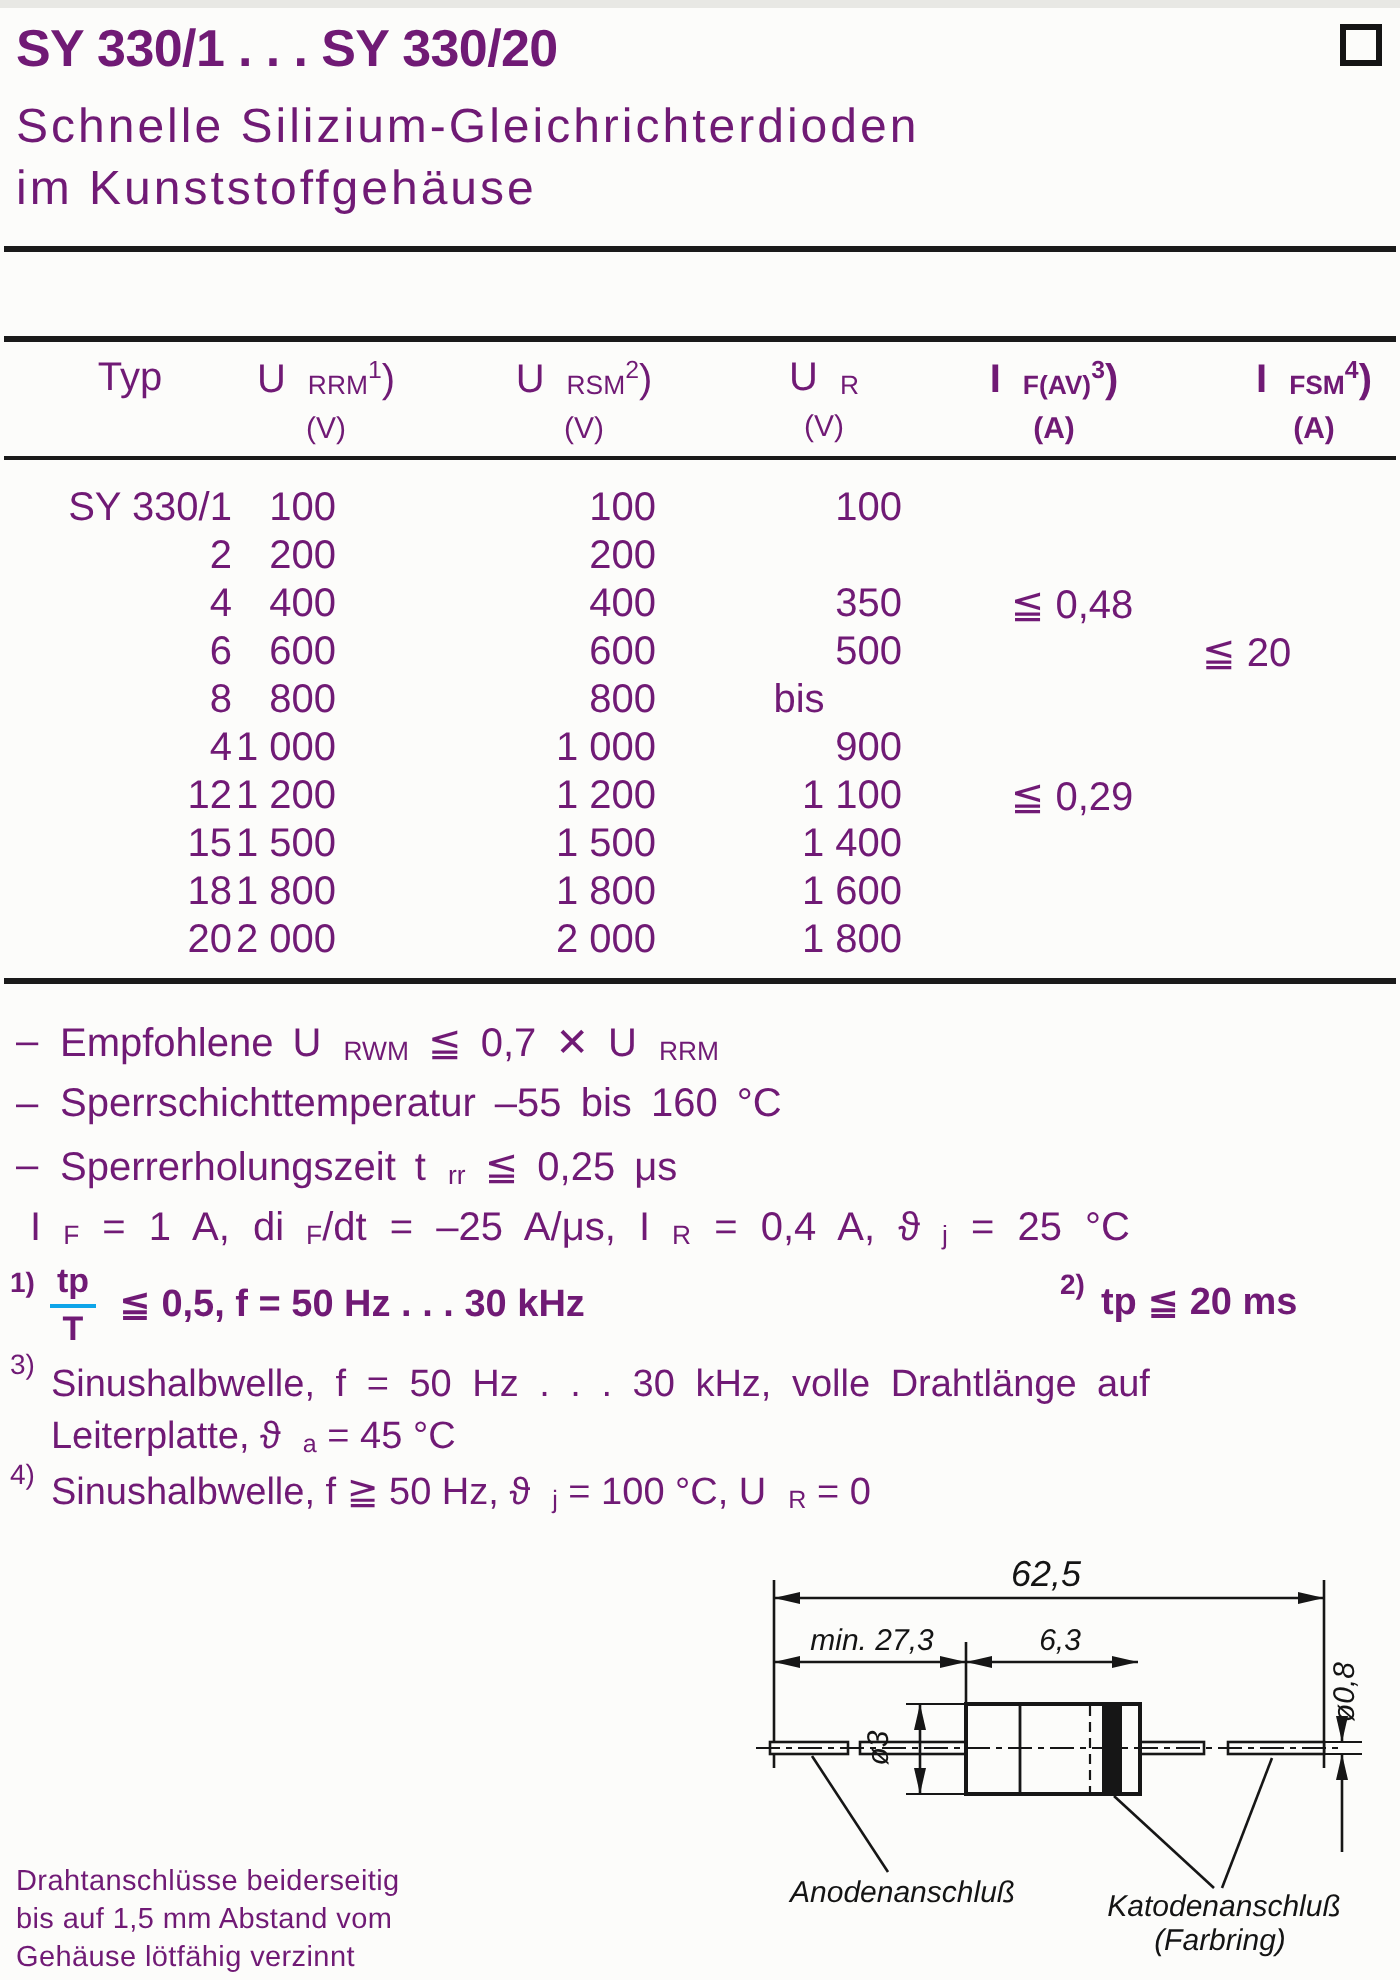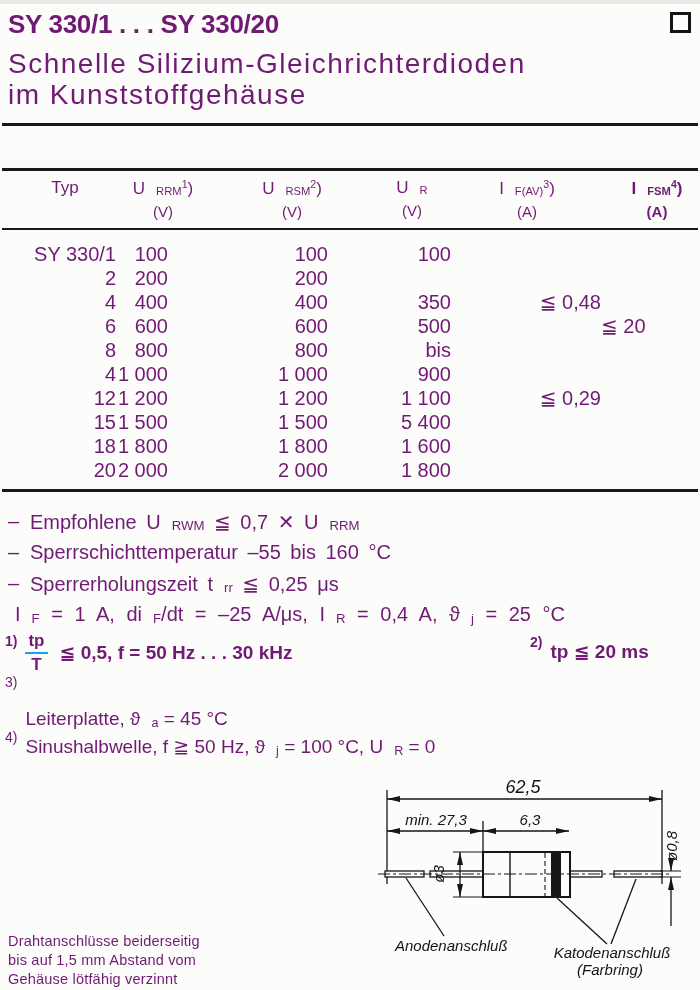--- a/index.html
+++ b/index.html
@@ -6,39 +6,39 @@
   #page{
     position:relative;width:700px;height:990px;margin:4px auto;
     background:#fcfcfa;color:#701a75;overflow:hidden;
     font-family:"Liberation Sans","DejaVu Sans",sans-serif;
   }
   sub{font-size:66%;vertical-align:-0.12em;letter-spacing:0;padding-left:11px;}
   sup{font-size:62%;vertical-align:0.55em;}
 
   .title{position:absolute;left:8px;top:5px;font-size:26px;font-weight:700;letter-spacing:-0.3px;}
   .corner{position:absolute;top:8px;right:9px;width:15px;height:15px;border:3px solid #141414;}
-  .subtitle{position:absolute;left:8px;top:44px;font-size:28px;line-height:31px;letter-spacing:1.5px;font-weight:400;}
+  .subtitle{position:absolute;left:8px;top:44px;font-size:24px;line-height:31px;letter-spacing:1.5px;font-weight:400;}
 
   .rule{position:absolute;left:2px;right:2px;background:#1a1a1a;}
   #rule1{top:119px;height:3px;}
   #rule2{top:164px;height:3px;}
   #rule3{top:224px;height:2px;}
   #rule4{top:485px;height:3px;}
 
   .thead{position:absolute;left:0;top:174px;width:100%;height:52px;}
   .th{position:absolute;top:0;transform:translateX(-50%);text-align:center;white-space:nowrap;}
-  .th-label{font-size:17px;text-align:center;}
+  .th-label{font-size:20px;text-align:center;}
   .th-unit{display:block;font-size:15px;margin-top:4px;}
-  .th1{left:65px;}.th2{left:163px;}.th3{left:292px;}.th4{left:412px;}.th5{left:527px;}.th6{left:657px;font-weight:bold;}
+  .th1{left:65px;}.th2{left:163px;}.th3{left:292px;}.th4{left:412px;}.th5{left:527px;font-weight:bold;}.th6{left:657px;font-weight:bold;}
 
   .tbody{position:absolute;left:16px;top:238px;width:100%;}
   .trow{display:grid;grid-template-columns:100px 52px 160px 123px 150px 1fr;height:24px;align-items:center;font-size:20px;}
   .tc{white-space:nowrap;}
   .c0,.c1,.c2,.c3{text-align:right;}
-  .c4{text-align:right;padding-left:20px;}
+  .c4{text-align:center;padding-left:20px;}
   .c5{text-align:left;}
 
   .notes{position:absolute;left:8px;top:502px;font-size:20px;}
   .note-line{display:flex;height:31px;align-items:center;white-space:nowrap;word-spacing:4px;}
   .bullet{display:inline-block;width:22px;flex:none;}
   .note-line:nth-child(4) .bullet{width:7px;}
   .note-line:nth-child(4){word-spacing:6px;}
 
   .fn{position:absolute;font-size:19px;white-space:nowrap;}
   .fnm{font-size:14px;position:relative;top:-6px;margin-right:8px;flex:none;}
@@ -158,21 +158,21 @@
       <span class="tc c1">1 200</span>
       <span class="tc c2">1 200</span>
       <span class="tc c3">1 100</span>
       <span class="tc c4">≦ 0,29</span>
       <span class="tc c5"></span>
     </div>
       <div class="trow">
       <span class="tc c0">15</span>
       <span class="tc c1">1 500</span>
       <span class="tc c2">1 500</span>
-      <span class="tc c3">5 400</span>
+      <span class="tc c3">1 400</span>
       <span class="tc c4"></span>
       <span class="tc c5"></span>
     </div>
       <div class="trow">
       <span class="tc c0">18</span>
       <span class="tc c1">1 800</span>
       <span class="tc c2">1 800</span>
       <span class="tc c3">1 600</span>
       <span class="tc c4"></span>
       <span class="tc c5"></span>
@@ -216,21 +216,21 @@
   </div>
 
   <div class="fn" id="fn2">
     <span class="fnm">2)</span>
     <span>tp ≦ 20 ms</span>
   </div>
 
   <div class="fn" id="fn3">
     <span class="fnm">3)</span>
     <span class="fn-text">
-      <br>
+      <span class="l1">Sinushalbwelle, f = 50 Hz . . . 30 kHz, volle Drahtlänge auf</span><br>
       <span class="l2">Leiterplatte, ϑ<sub>a</sub> = 45 °C</span>
     </span>
   </div>
 
   <div class="fn" id="fn4">
     <span class="fnm">4)</span>
     <span>Sinushalbwelle, f ≧ 50 Hz, ϑ<sub>j</sub> = 100 °C, U<sub>R</sub> = 0</span>
   </div>
 
   <svg class="diagram" viewBox="0 0 360 220" width="360" height="220">

